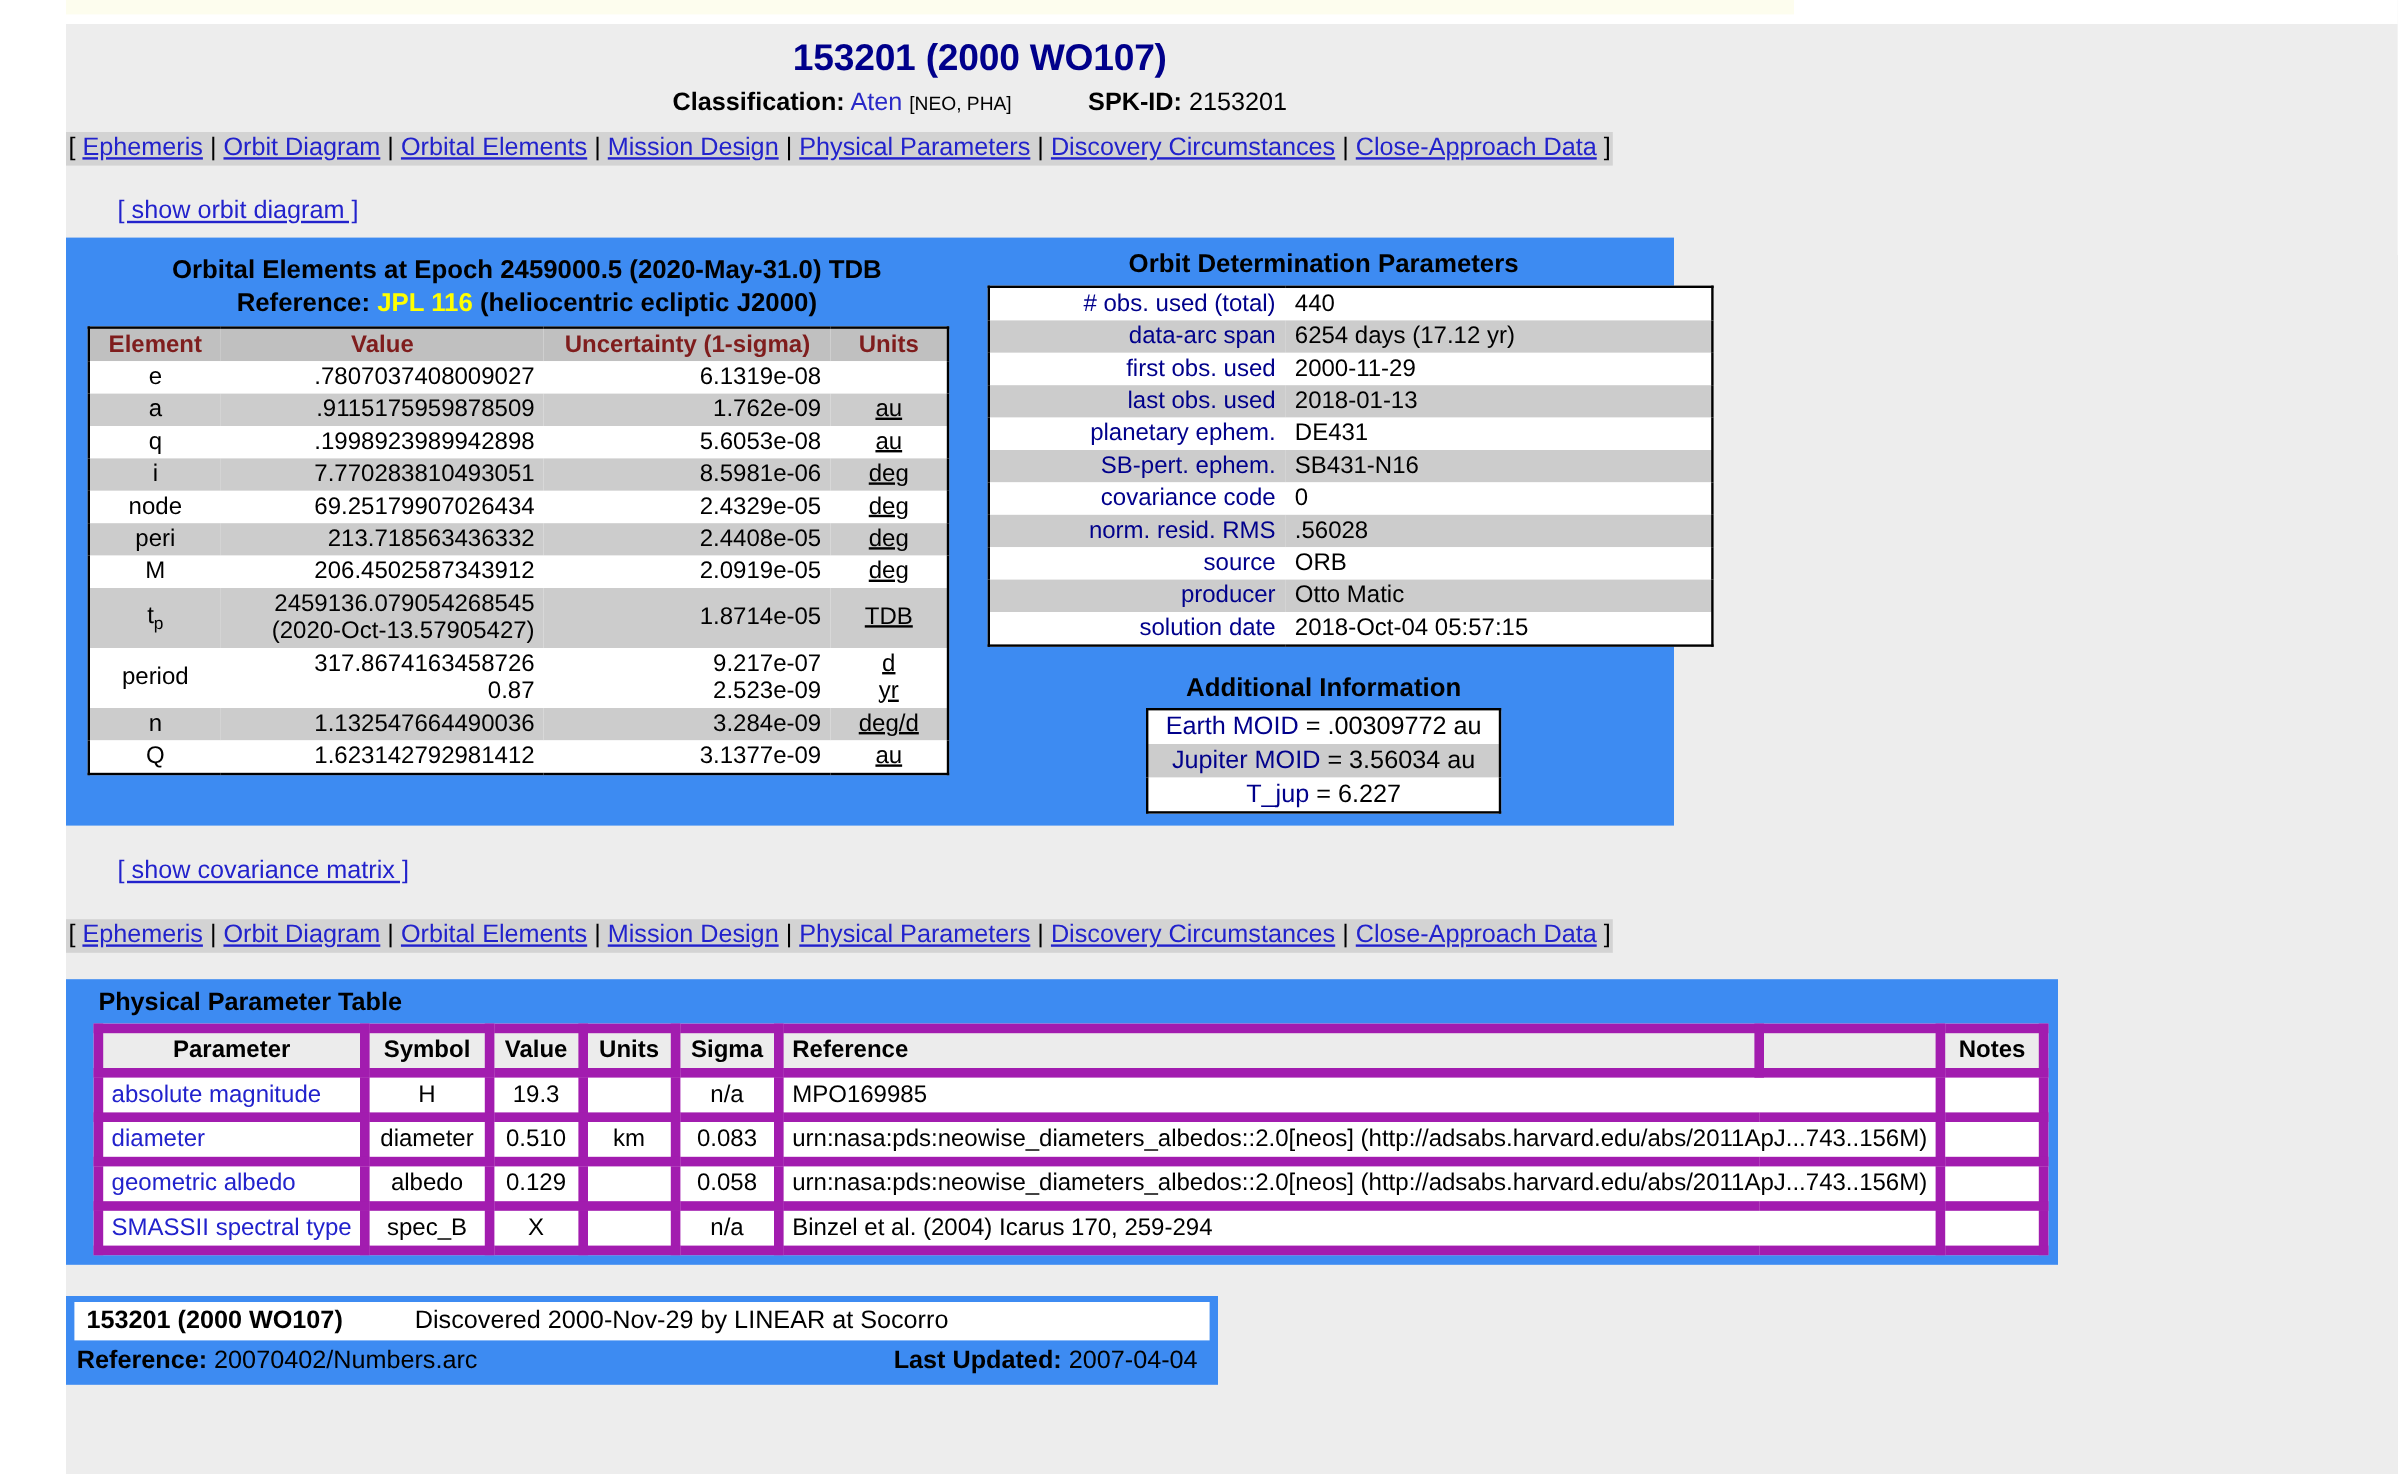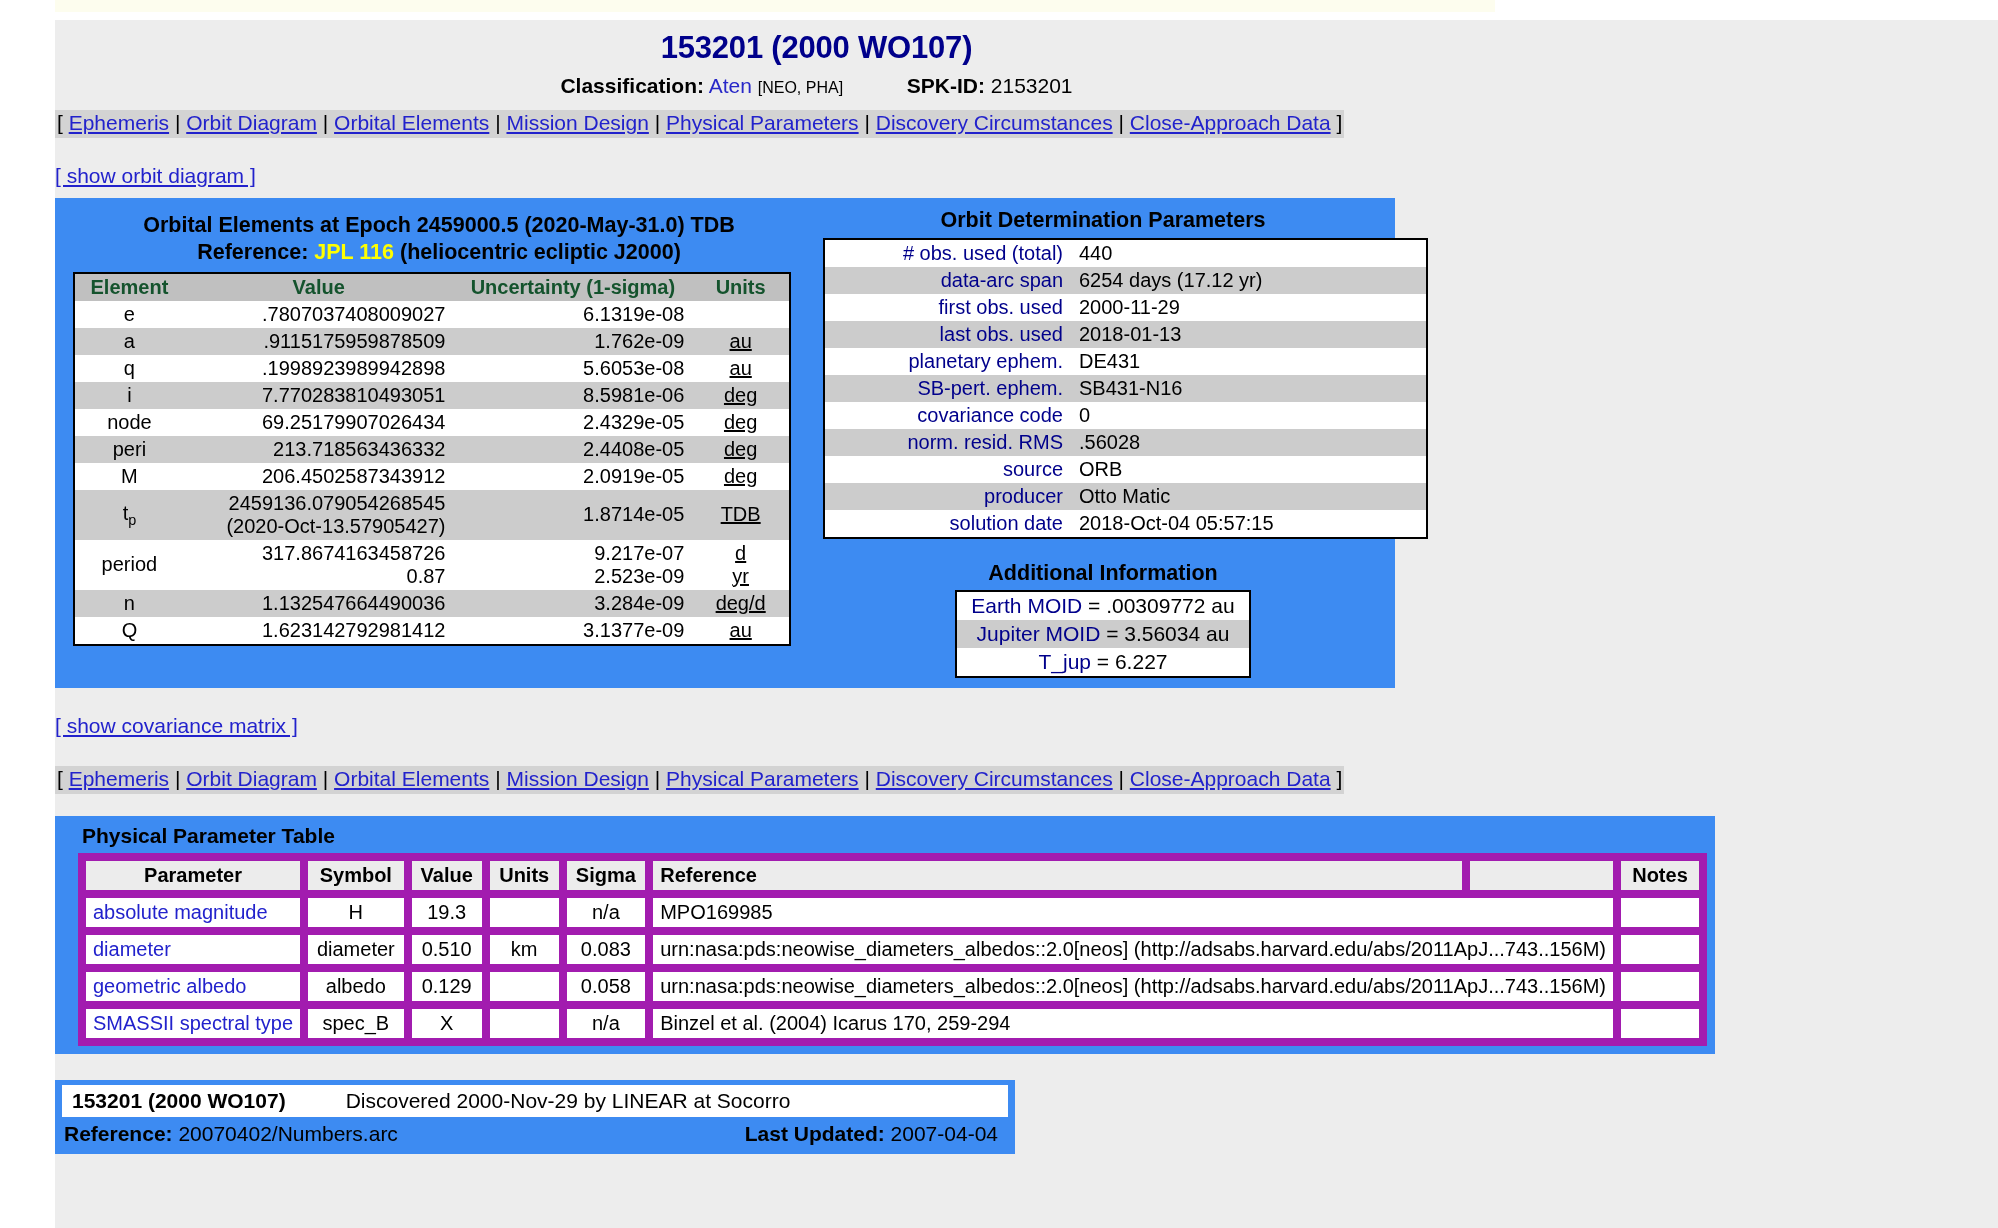--- a/index.html
+++ b/index.html
@@ -69,20 +69,21 @@
   }
   .navbar .sep { color: #000; }
   .navbar .brk { color: #000; }
 
   
   .showlink {
     font-size: 21px;
     color: #000;
     margin-top: 26px;
     margin-bottom: 10px;
+    padding-left: 43px;
   }
   .showlink .lnk {
     color: #2222cc;
     text-decoration: underline;
     cursor: pointer;
   }
 
   
   .bluepanel {
     background: #3d8bf2;
@@ -107,21 +108,21 @@
 
   table.dt {
     border-collapse: collapse;
     background: #ffffff;
     border: 2px solid #000;
     font-size: 20px;
   }
   table.dt th {
     background: #c0c0c0;
     font-weight: bold;
-    color: #14532d;
+    color: #7f1d1d;
     padding: 2px 8px;
     text-align: center;
     border: none;
   }
   table.dt td {
     padding: 2px 8px;
     border: none;
     color: #000;
   }
   table.dt tr.odd td  { background: #ffffff; }

